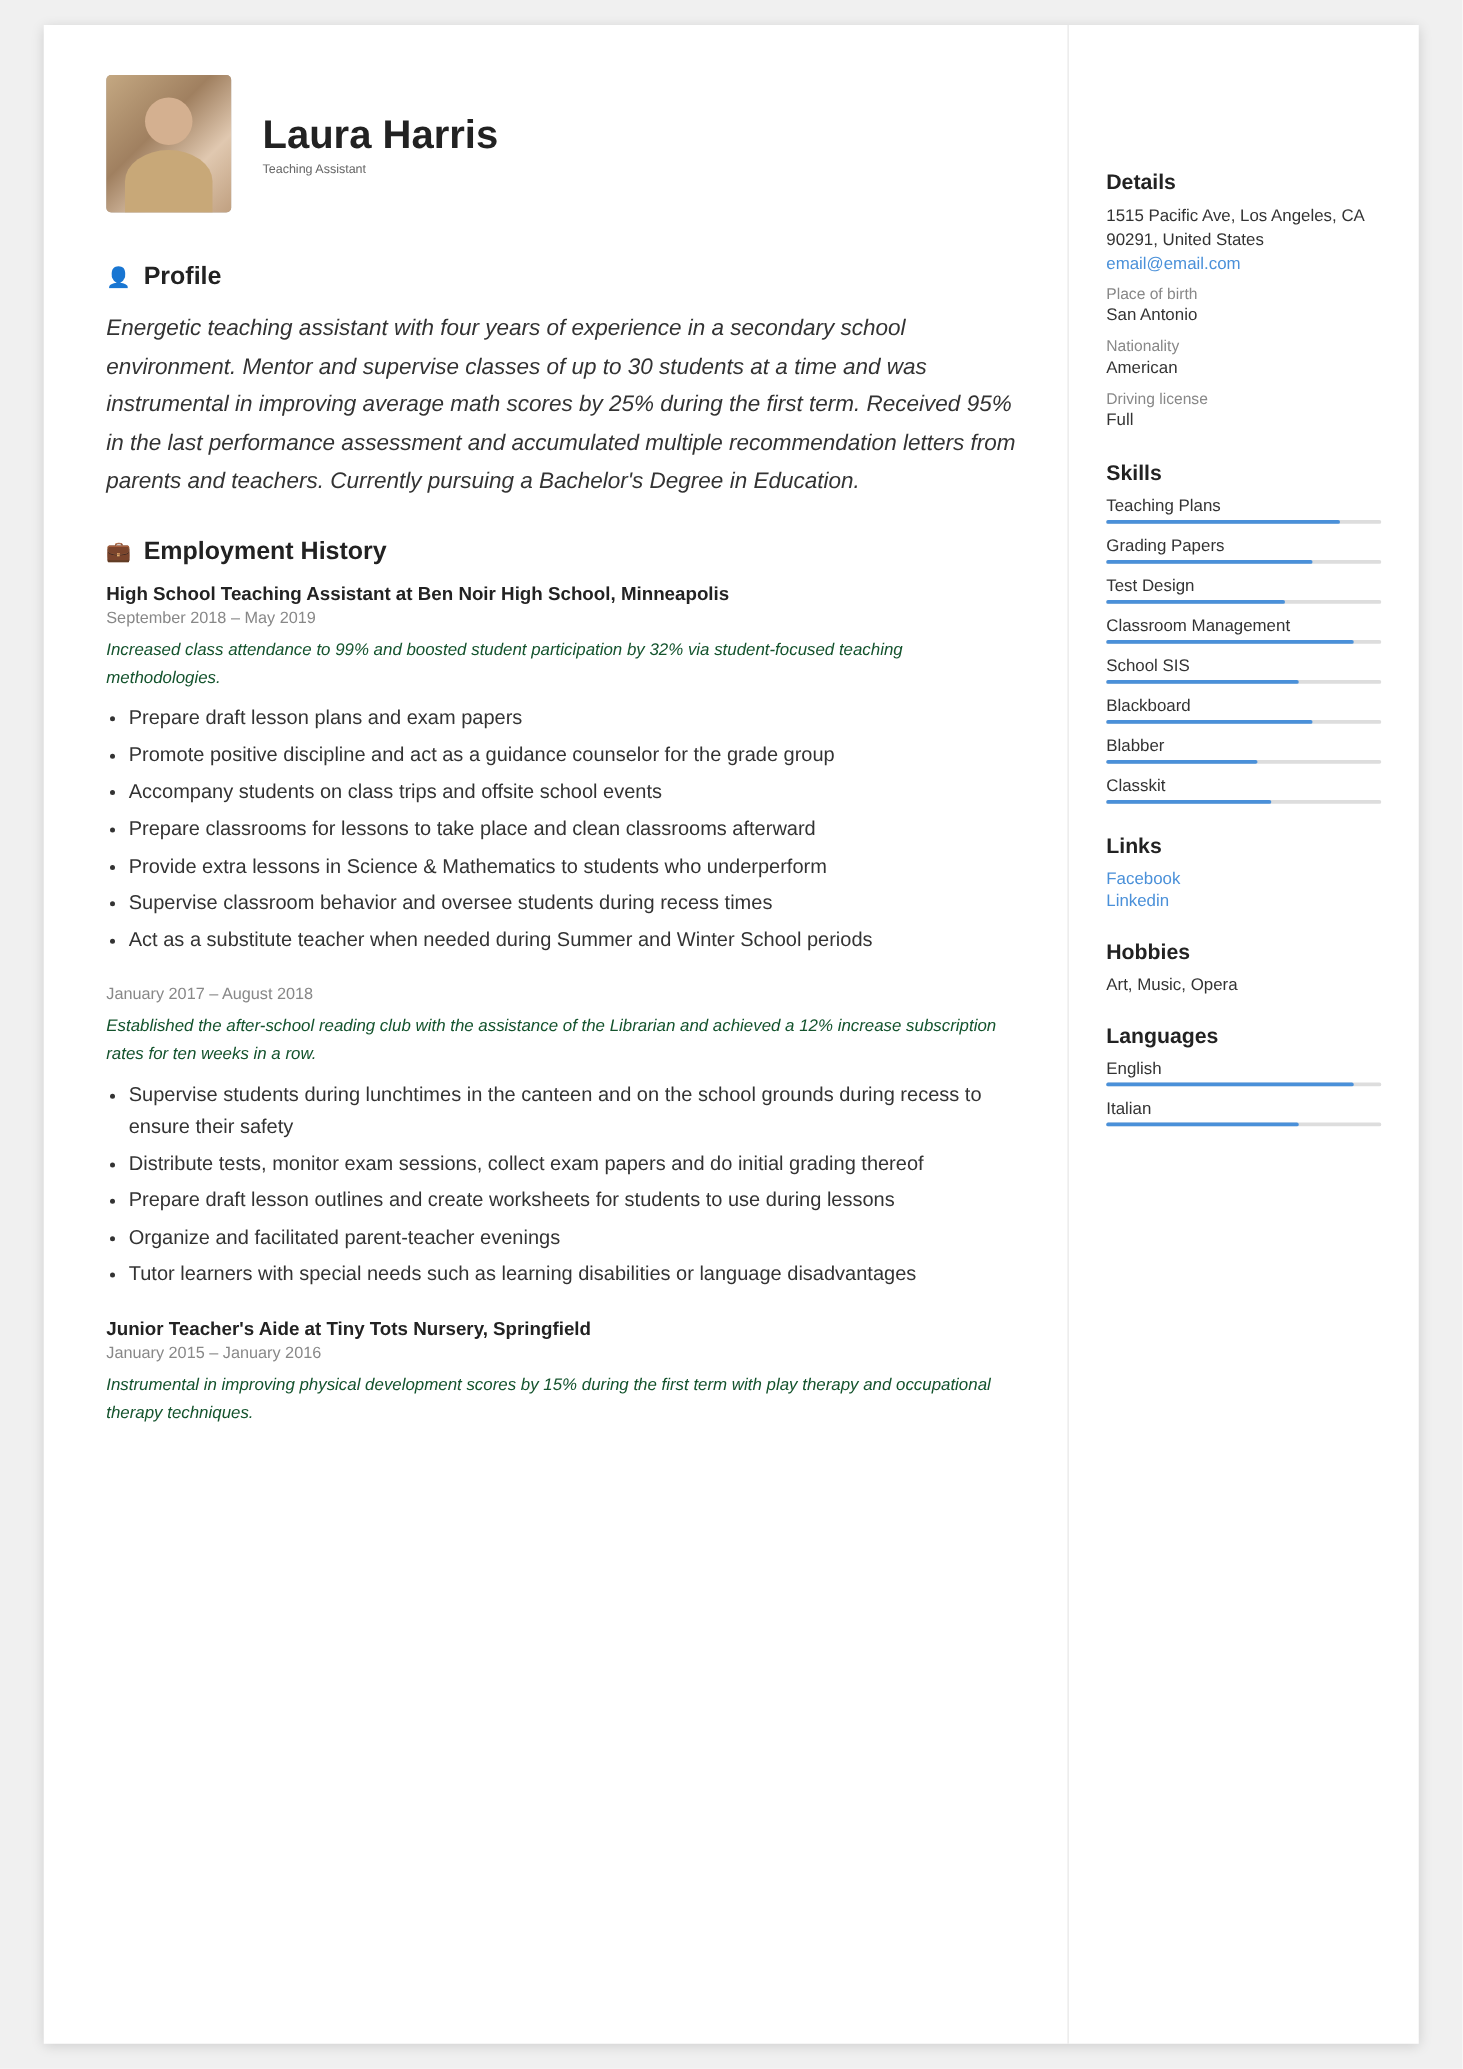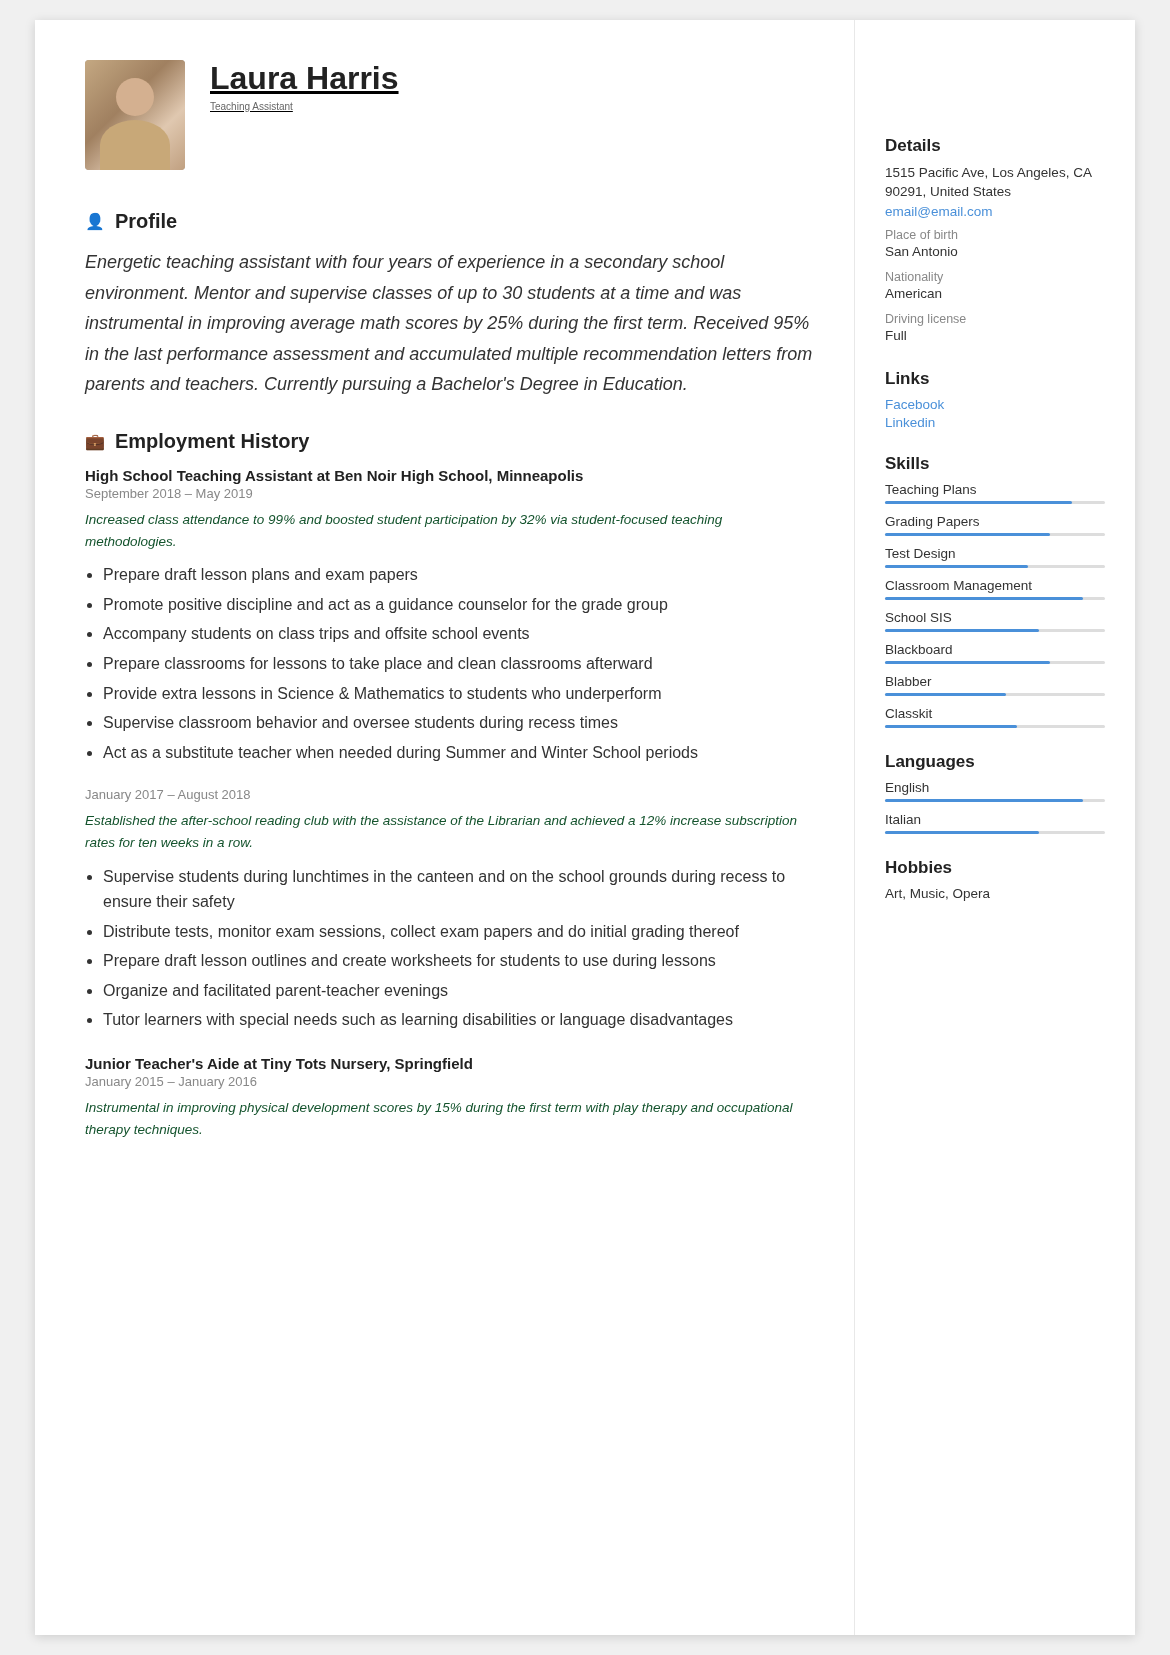--- a/index.html
+++ b/index.html
@@ -26,23 +26,22 @@
       border-right: 1px solid #e8e8e8;
     }
     .right-col {
       width: 280px;
       padding: 116px 30px 40px 30px;
     }
 
     
     .header {
       display: flex;
-      align-items: flex-start;
+      align-items: center;
       margin-bottom: 40px;
-      text-decoration: underline;
     }
     .avatar {
       width: 100px;
       height: 110px;
       border-radius: 4px;
       background: #b0a090;
       margin-right: 25px;
       overflow: hidden;
       flex-shrink: 0;
     }
@@ -290,92 +289,92 @@
       <div class="detail-value">San Antonio</div>
 
       <div class="detail-label">Nationality</div>
       <div class="detail-value">American</div>
 
       <div class="detail-label">Driving license</div>
       <div class="detail-value">Full</div>
     </div>
 
     <div class="right-section">
+      <div class="right-section-title">Skills</div>
+
+      <div class="skill-item">
+        <div class="skill-name">Teaching Plans</div>
+        <div class="skill-bar-bg">
+          <div class="skill-bar-fill" style="width:85%"></div>
+        </div>
+      </div>
+      <div class="skill-item">
+        <div class="skill-name">Grading Papers</div>
+        <div class="skill-bar-bg">
+          <div class="skill-bar-fill" style="width:75%"></div>
+        </div>
+      </div>
+      <div class="skill-item">
+        <div class="skill-name">Test Design</div>
+        <div class="skill-bar-bg">
+          <div class="skill-bar-fill" style="width:65%"></div>
+        </div>
+      </div>
+      <div class="skill-item">
+        <div class="skill-name">Classroom Management</div>
+        <div class="skill-bar-bg">
+          <div class="skill-bar-fill" style="width:90%"></div>
+        </div>
+      </div>
+      <div class="skill-item">
+        <div class="skill-name">School SIS</div>
+        <div class="skill-bar-bg">
+          <div class="skill-bar-fill" style="width:70%"></div>
+        </div>
+      </div>
+      <div class="skill-item">
+        <div class="skill-name">Blackboard</div>
+        <div class="skill-bar-bg">
+          <div class="skill-bar-fill" style="width:75%"></div>
+        </div>
+      </div>
+      <div class="skill-item">
+        <div class="skill-name">Blabber</div>
+        <div class="skill-bar-bg">
+          <div class="skill-bar-fill" style="width:55%"></div>
+        </div>
+      </div>
+      <div class="skill-item">
+        <div class="skill-name">Classkit</div>
+        <div class="skill-bar-bg">
+          <div class="skill-bar-fill" style="width:60%"></div>
+        </div>
+      </div>
+    </div>
+
+    <div class="right-section">
       <div class="right-section-title">Links</div>
       <a class="link-item" href="#">Facebook</a>
       <a class="link-item" href="#">Linkedin</a>
     </div>
 
     <div class="right-section">
-      <div class="right-section-title">Skills</div>
-
-      <div class="skill-item">
-        <div class="skill-name">Teaching Plans</div>
-        <div class="skill-bar-bg">
-          <div class="skill-bar-fill" style="width:85%"></div>
-        </div>
-      </div>
-      <div class="skill-item">
-        <div class="skill-name">Grading Papers</div>
-        <div class="skill-bar-bg">
-          <div class="skill-bar-fill" style="width:75%"></div>
-        </div>
-      </div>
-      <div class="skill-item">
-        <div class="skill-name">Test Design</div>
-        <div class="skill-bar-bg">
-          <div class="skill-bar-fill" style="width:65%"></div>
-        </div>
-      </div>
-      <div class="skill-item">
-        <div class="skill-name">Classroom Management</div>
-        <div class="skill-bar-bg">
-          <div class="skill-bar-fill" style="width:90%"></div>
-        </div>
-      </div>
-      <div class="skill-item">
-        <div class="skill-name">School SIS</div>
-        <div class="skill-bar-bg">
-          <div class="skill-bar-fill" style="width:70%"></div>
-        </div>
-      </div>
-      <div class="skill-item">
-        <div class="skill-name">Blackboard</div>
-        <div class="skill-bar-bg">
-          <div class="skill-bar-fill" style="width:75%"></div>
-        </div>
-      </div>
-      <div class="skill-item">
-        <div class="skill-name">Blabber</div>
-        <div class="skill-bar-bg">
-          <div class="skill-bar-fill" style="width:55%"></div>
-        </div>
-      </div>
-      <div class="skill-item">
-        <div class="skill-name">Classkit</div>
-        <div class="skill-bar-bg">
-          <div class="skill-bar-fill" style="width:60%"></div>
-        </div>
-      </div>
+      <div class="right-section-title">Hobbies</div>
+      <div class="hobbies-text">Art, Music, Opera</div>
     </div>
 
     <div class="right-section">
       <div class="right-section-title">Languages</div>
       <div class="lang-item">
         <div class="lang-name">English</div>
         <div class="skill-bar-bg">
           <div class="skill-bar-fill" style="width:90%"></div>
         </div>
       </div>
       <div class="lang-item">
         <div class="lang-name">Italian</div>
         <div class="skill-bar-bg">
           <div class="skill-bar-fill" style="width:70%"></div>
         </div>
       </div>
     </div>
-
-    <div class="right-section">
-      <div class="right-section-title">Hobbies</div>
-      <div class="hobbies-text">Art, Music, Opera</div>
-    </div>
   </div>
 </div>
 
 </body></html>

